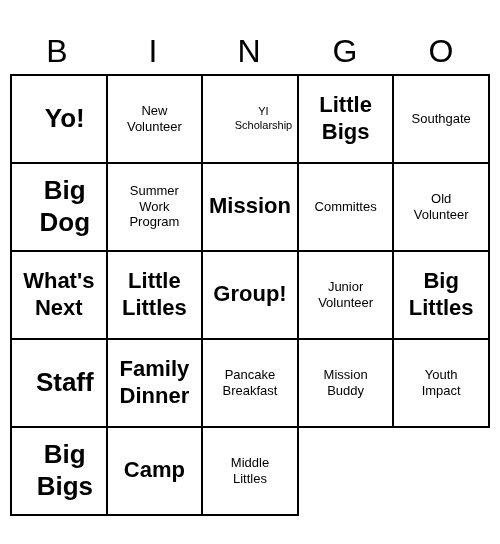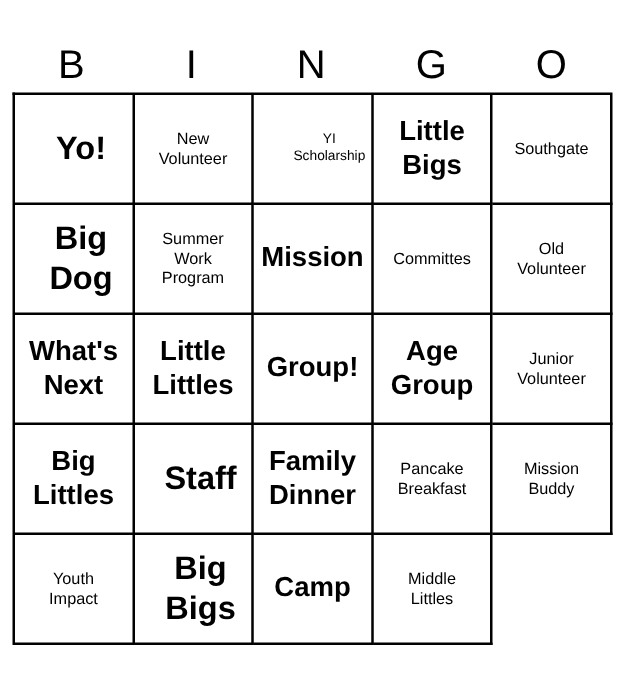--- a/index.html
+++ b/index.html
@@ -129,23 +129,20 @@
       <div class="bingo-cell">
         <span class="cell-medium">What's<br>Next</span>
       </div>
       <div class="bingo-cell">
         <span class="cell-medium">Little<br>Littles</span>
       </div>
       <div class="bingo-cell">
         <span class="free-cell">Group!</span>
       </div>
       <div class="bingo-cell">
-        <span class="cell-medium">Age<br>Group</span>
-      </div>
-      <div class="bingo-cell">
         <span class="cell-small">Junior<br>Volunteer</span>
       </div>
       <div class="bingo-cell">
         <span class="cell-medium">Big<br>Littles</span>
       </div>
       <div class="bingo-cell">
         <span class="cell-large">Staff</span>
       </div>
       <div class="bingo-cell">
         <span class="cell-medium">Family<br>Dinner</span>

